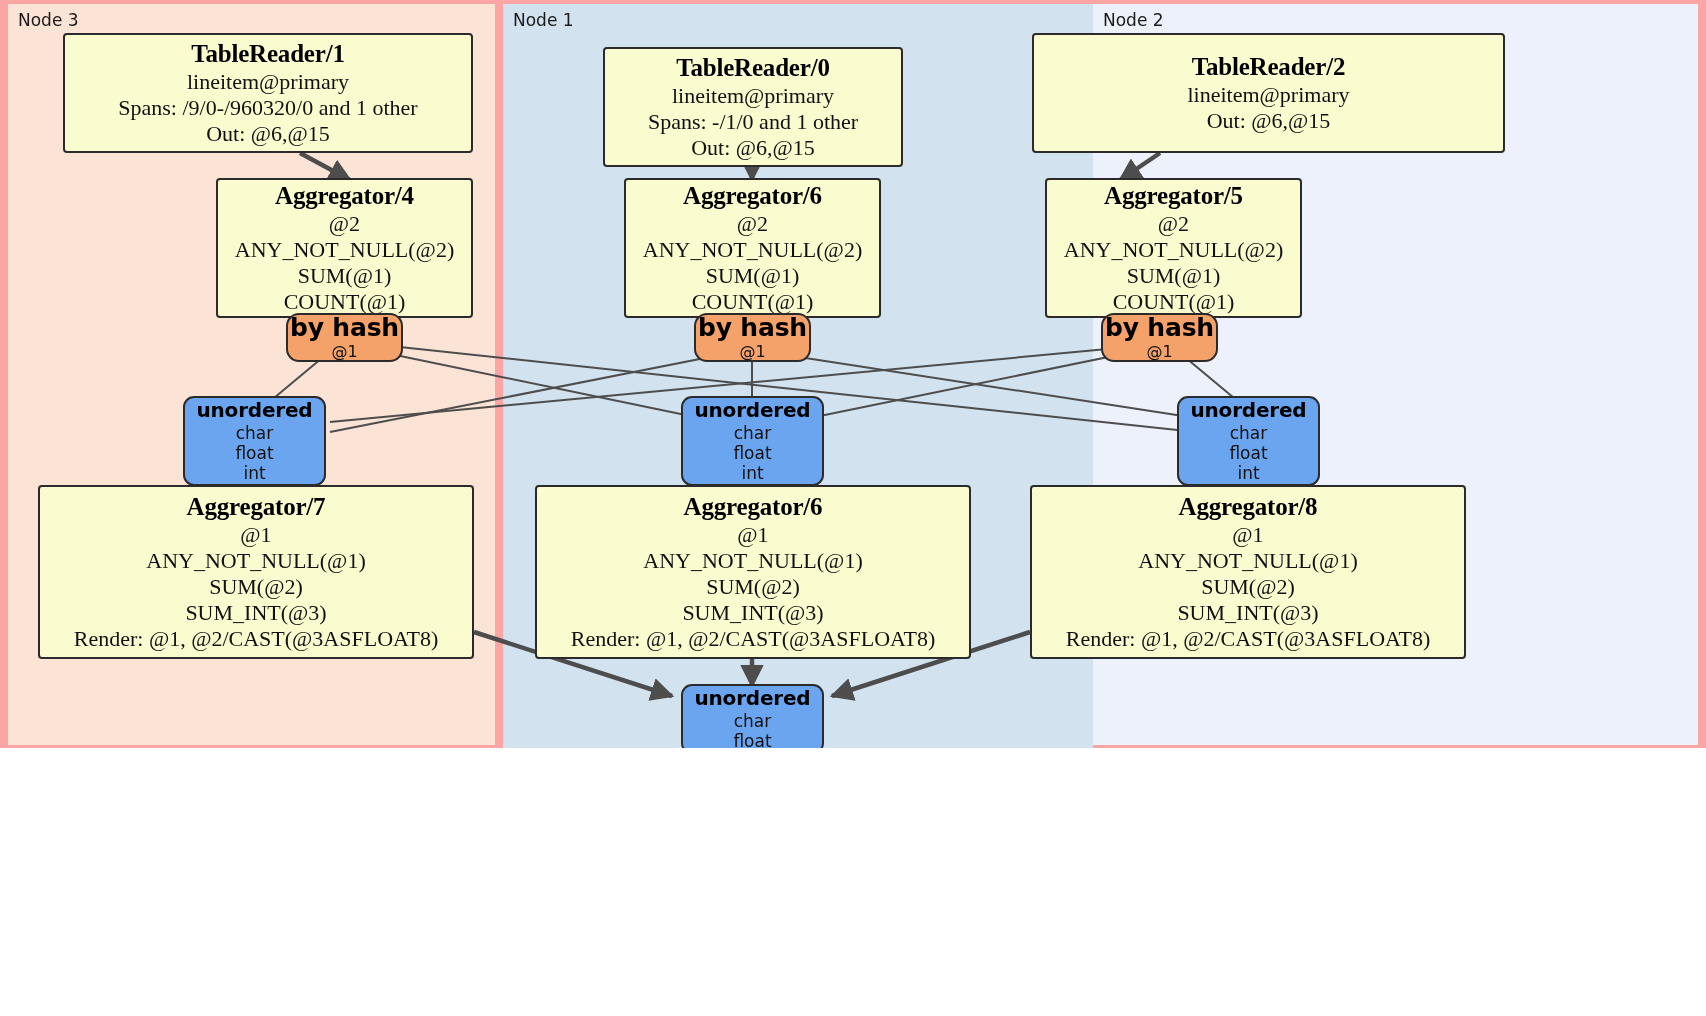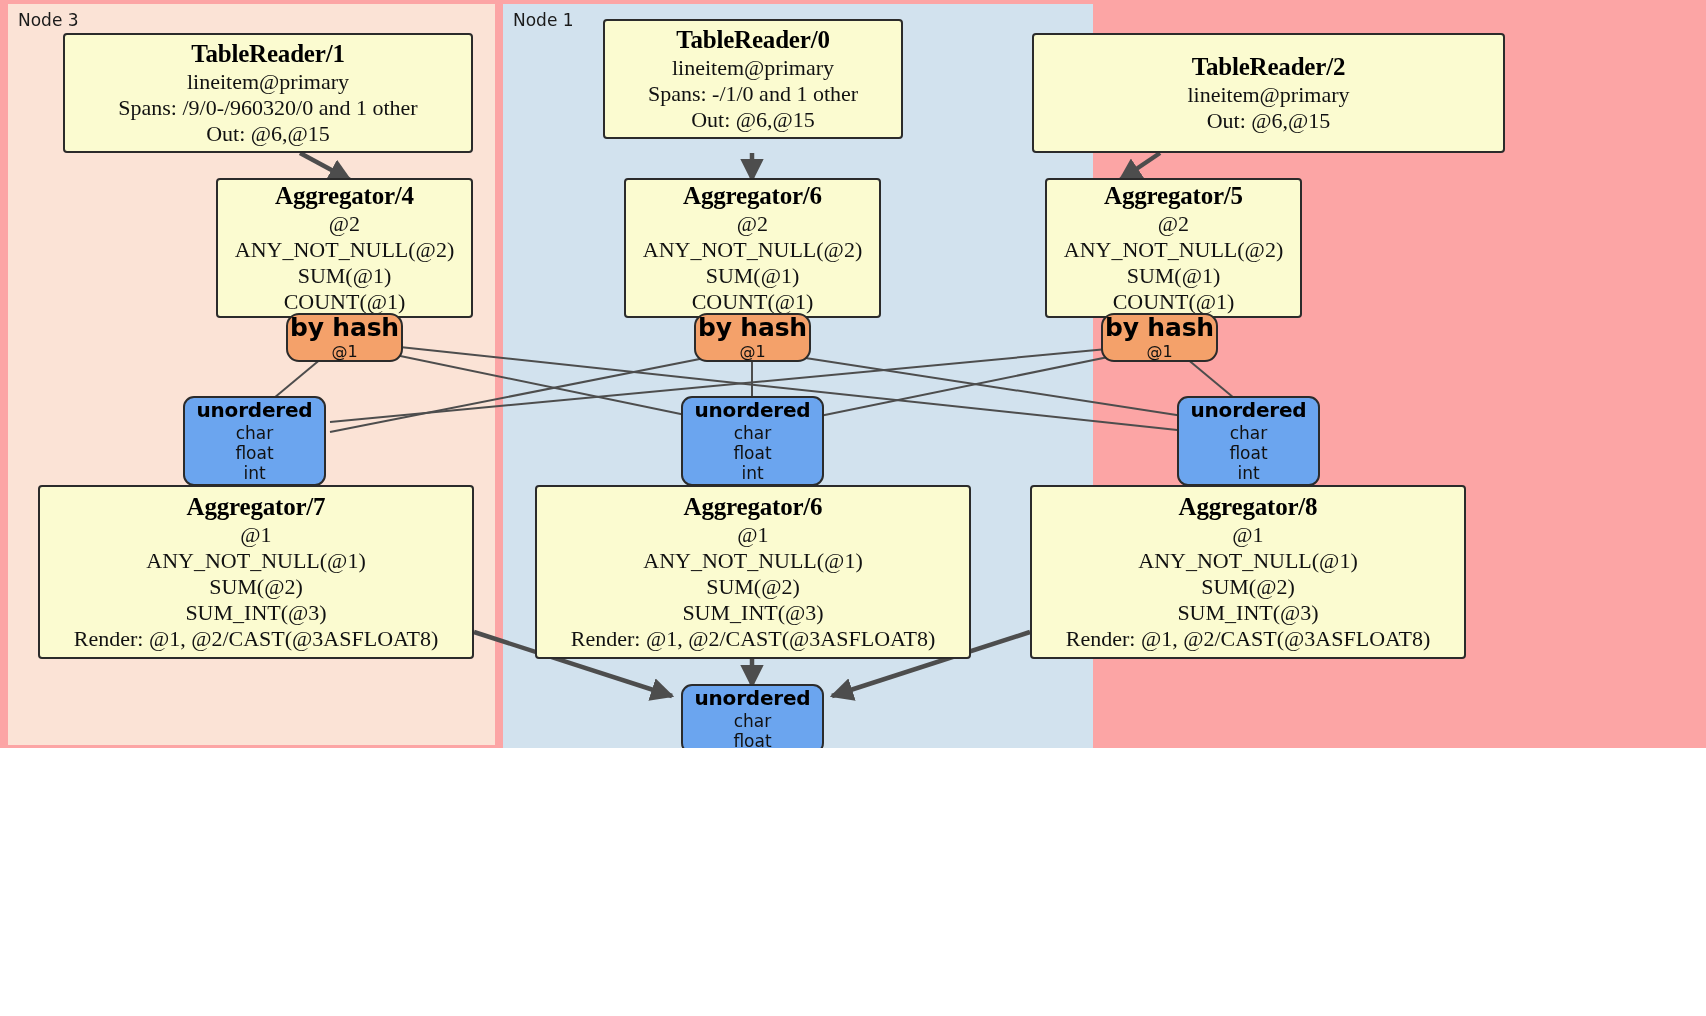--- a/index.html
+++ b/index.html
@@ -95,20 +95,23 @@
 <div id="canvas">
 
   <div class="panel" style="left:8px; top:4px; width:487px; height:741px; background:#fbe3d6;">
     <span class="panel-label">Node 3</span>
   </div>
 
   <div class="panel" style="left:503px; top:4px; width:590px; height:926px; background:#d2e2ee;">
     <span class="panel-label">Node 1</span>
   </div>
 
+  <div class="panel" style="left:1093px; top:4px; width:605px; height:741px; background:#ecf1fb;">
+    <span class="panel-label">Node 2</span>
+  </div>
 
   <svg id="edges" viewBox="0 0 1706 1016">
     <defs>
       <marker id="arrow" viewBox="0 0 10 10" refX="9" refY="5" markerWidth="5.2" markerHeight="5.2" orient="auto-start-reverse">
         <path d="M 0 0 L 10 5 L 0 10 z" fill="#4d4d4d"></path>
       </marker>
       <marker id="arrow-thin" viewBox="0 0 10 10" refX="9" refY="5" markerWidth="5" markerHeight="5" orient="auto-start-reverse">
         <path d="M 0 0 L 10 5 L 0 10 z" fill="#4d4d4d"></path>
       </marker>
     </defs>
@@ -154,21 +157,21 @@
     </g>
   </svg>
 
   <div class="node proc" style="left:63px; top:33px; width:410px; height:120px;">
     <div class="title">TableReader/1</div>
     <div class="detail">lineitem@primary</div>
     <div class="detail">Spans: /9/0-/960320/0 and 1 other</div>
     <div class="detail">Out: @6,@15</div>
   </div>
 
-  <div class="node proc" style="left:603px; top:19px; width:300px; height:120px;">
+  <div class="node proc" style="left:603px; top:47px; width:300px; height:120px;">
     <div class="title">TableReader/0</div>
     <div class="detail">lineitem@primary</div>
     <div class="detail">Spans: -/1/0 and 1 other</div>
     <div class="detail">Out: @6,@15</div>
   </div>
 
   <div class="node proc" style="left:1032px; top:33px; width:473px; height:120px;">
     <div class="title">TableReader/2</div>
     <div class="detail">lineitem@primary</div>
     <div class="detail">Out: @6,@15</div>

